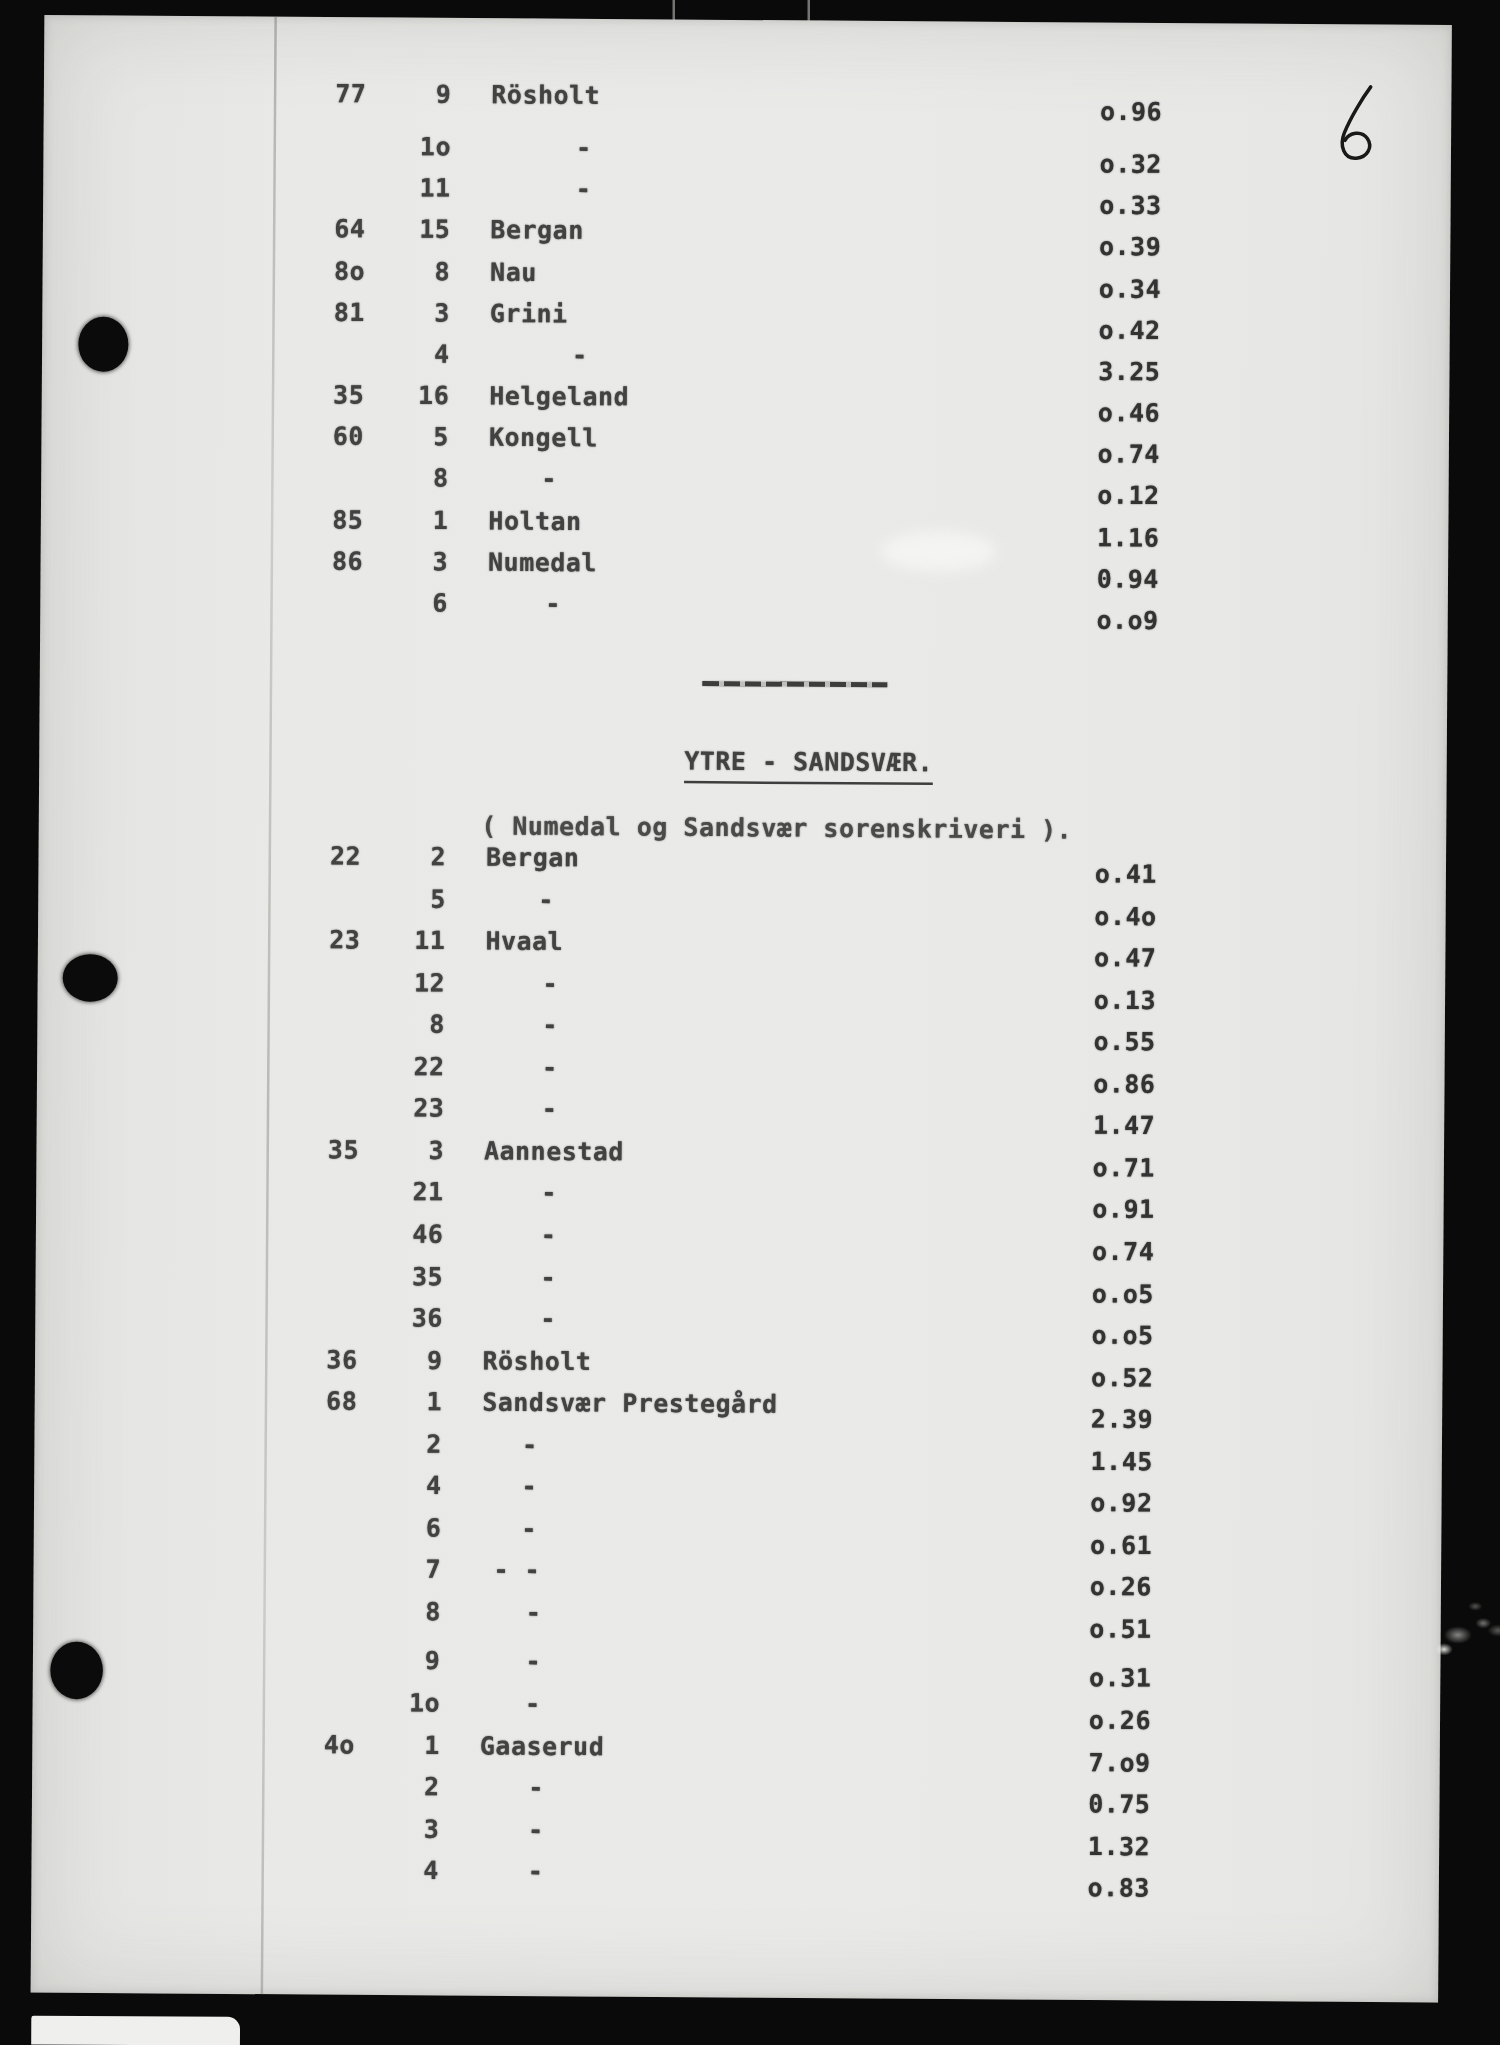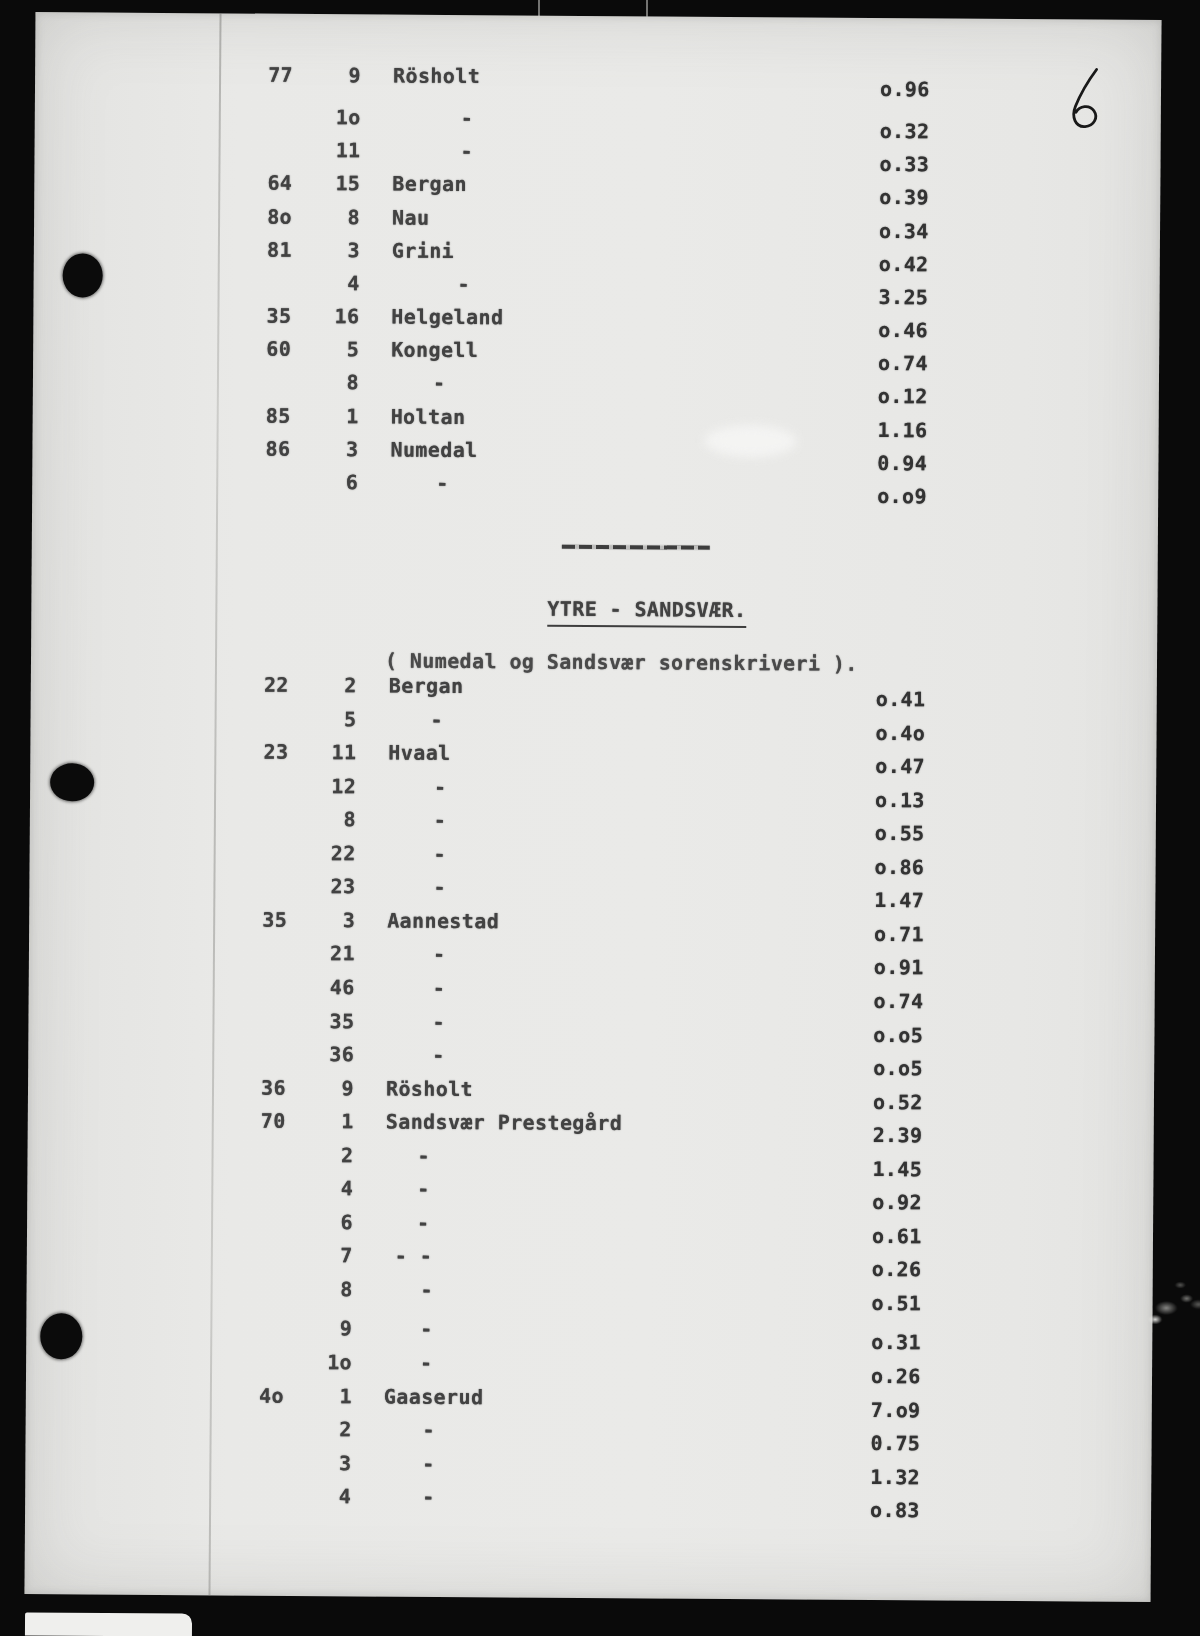--- a/index.html
+++ b/index.html
@@ -138,21 +138,21 @@
     <div class="trow ink" style="top: 758.65px;"><span class="c2">12</span><span class="cname" style="left: 404px;">-</span><span class="cval">o.13</span></div>
     <div class="trow ink" style="top: 792.2px;"><span class="c2">8</span><span class="cname" style="left: 404px;">-</span><span class="cval">o.55</span></div>
     <div class="trow ink" style="top: 825.75px;"><span class="c2">22</span><span class="cname" style="left: 404px;">-</span><span class="cval">o.86</span></div>
     <div class="trow ink" style="top: 859.3px;"><span class="c2">23</span><span class="cname" style="left: 404px;">-</span><span class="cval">1.47</span></div>
     <div class="trow ink" style="top: 892.85px;"><span class="c1">35</span><span class="c2">3</span><span class="cname">Aannestad</span><span class="cval">o.71</span></div>
     <div class="trow ink" style="top: 926.4px;"><span class="c2">21</span><span class="cname" style="left: 404px;">-</span><span class="cval">o.91</span></div>
     <div class="trow ink" style="top: 959.95px;"><span class="c2">46</span><span class="cname" style="left: 404px;">-</span><span class="cval">o.74</span></div>
     <div class="trow ink" style="top: 993.5px;"><span class="c2">35</span><span class="cname" style="left: 404px;">-</span><span class="cval">o.o5</span></div>
     <div class="trow ink" style="top: 1027.05px;"><span class="c2">36</span><span class="cname" style="left: 404px;">-</span><span class="cval">o.o5</span></div>
     <div class="trow ink" style="top: 1060.6px;"><span class="c1">36</span><span class="c2">9</span><span class="cname">Rösholt</span><span class="cval">o.52</span></div>
-    <div class="trow ink" style="top: 1094.15px;"><span class="c1">70</span><span class="c2">1</span><span class="cname">Sandsvær Prestegård</span><span class="cval">2.39</span></div>
+    <div class="trow ink" style="top: 1094.15px;"><span class="c1">68</span><span class="c2">1</span><span class="cname">Sandsvær Prestegård</span><span class="cval">2.39</span></div>
     <div class="trow ink" style="top: 1127.7px;"><span class="c2">2</span><span class="cname" style="left: 390px;">-</span><span class="cval">1.45</span></div>
     <div class="trow ink" style="top: 1161.25px;"><span class="c2">4</span><span class="cname" style="left: 390px;">-</span><span class="cval">o.92</span></div>
     <div class="trow ink" style="top: 1194.8px;"><span class="c2">6</span><span class="cname" style="left: 390px;">-</span><span class="cval">o.61</span></div>
     <div class="trow ink" style="top: 1228.35px;"><span class="c2">7</span><span class="cname" style="left: 368px;">- -</span><span class="cval">o.26</span></div>
     <div class="trow ink" style="top: 1261.9px;"><span class="c2">8</span><span class="cname" style="left: 394px;">-</span><span class="cval">o.51</span></div>
     <div class="trow ink" style="top: 1301.45px;"><span class="c2">9</span><span class="cname" style="left: 394px;">-</span><span class="cval">o.31</span></div>
     <div class="trow ink" style="top: 1335px;"><span class="c2">1o</span><span class="cname" style="left: 394px;">-</span><span class="cval">o.26</span></div>
     <div class="trow ink" style="top: 1368.55px;"><span class="c1">4o</span><span class="c2">1</span><span class="cname">Gaaserud</span><span class="cval">7.o9</span></div>
     <div class="trow ink" style="top: 1402.1px;"><span class="c2">2</span><span class="cname" style="left: 397px;">-</span><span class="cval">0.75</span></div>
     <div class="trow ink" style="top: 1435.65px;"><span class="c2">3</span><span class="cname" style="left: 397px;">-</span><span class="cval">1.32</span></div>

